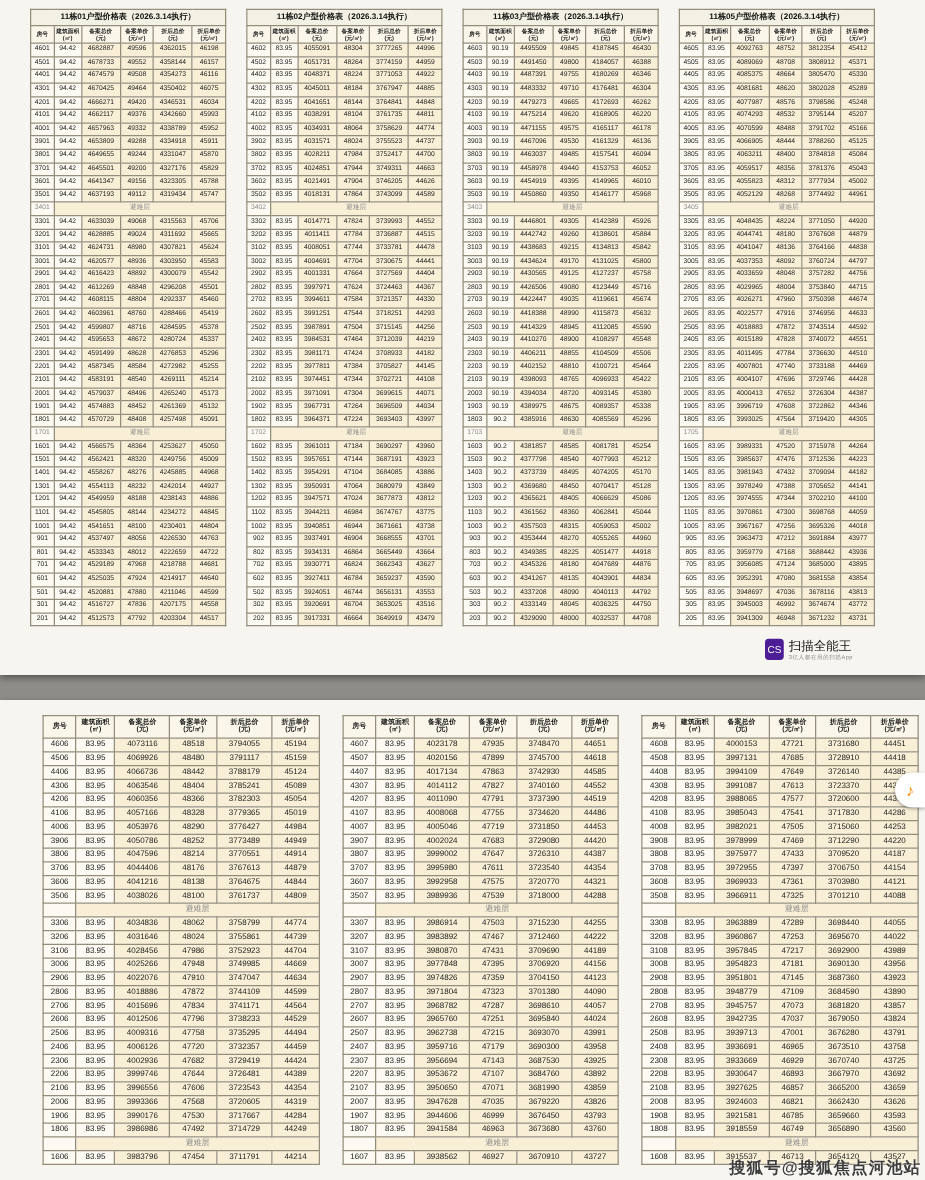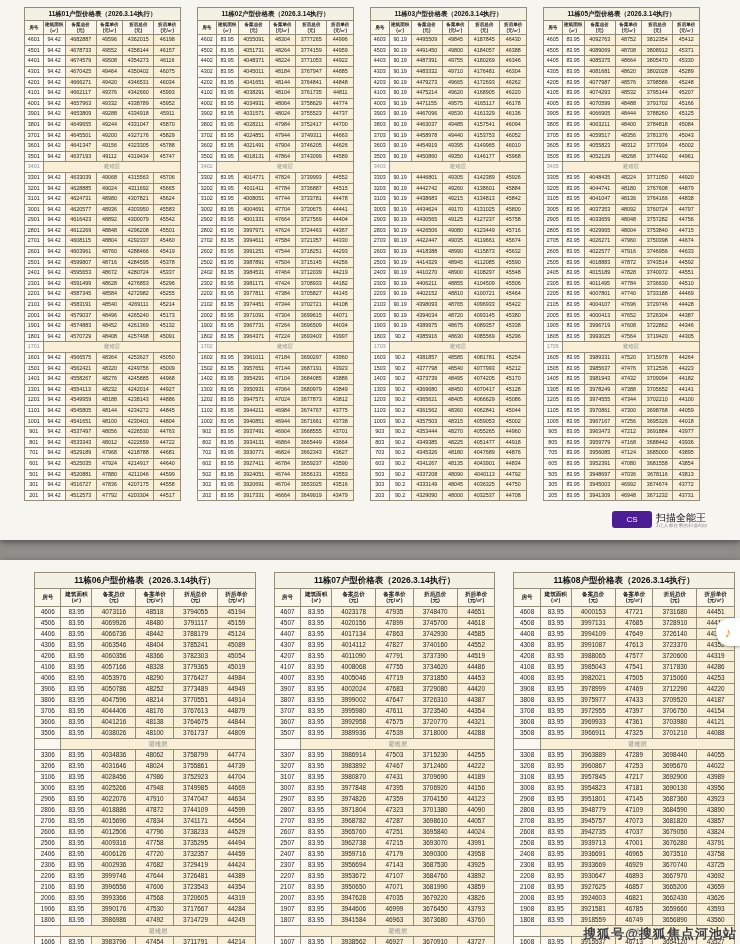--- a/index.html
+++ b/index.html
@@ -18,21 +18,21 @@
   .tbl .h{background:#faf6ea;font-weight:bold}
   .page1 .h{font-size:4.6px;line-height:5.6px;padding:1px 0}
   .page2 .h{font-size:5.6px;line-height:6.8px;padding:1.5px 0}
   .page1 td{font-size:5.4px;line-height:9.6px;padding:0 1px}
   .page2 td{font-size:6.4px;line-height:10px;padding:0 1px}
   td.c0,td.c1{background:#fcfaf3}
   td.p{background:#f8efd6}
   tr.refuge td{color:#8d8d8d;background:#f8efd6}
   tr.refuge td:first-child{background:#fcfaf3}
   .cs-badge{position:absolute;left:612px;top:511px;display:flex;align-items:center;gap:4px;z-index:5}
-  .cs-logo{width:40px;height:17px;background:#4c1d95;border-radius:3px;color:#fff;font-size:8px;font-weight:normal;display:flex;align-items:center;justify-content:center}
+  .cs-logo{width:15px;height:17px;background:#4c1d95;border-radius:3px;color:#fff;font-size:8px;font-weight:normal;display:flex;align-items:center;justify-content:center}
   .cs-name{font-size:10px;font-weight:normal;color:#151515;line-height:11px}
   .cs-tag{font-size:4.5px;color:#8a8a8a;letter-spacing:.4px}
   .music-fab{position:absolute;right:0;top:618px;width:24px;height:28px;background:#fff;border-radius:14px 0 0 14px;box-shadow:0 1px 3px rgba(0,0,0,.35);display:flex;align-items:center;justify-content:center;color:#ff8a00;font-size:13px;z-index:6}
   .sohu-mark{position:absolute;right:3px;bottom:1px;font-size:13px;font-weight:bold;color:#3d3d3d;letter-spacing:1px;z-index:7;text-shadow:0 0 2px rgba(255,255,255,.85)}
 </style>
 </head>
 <body>
 
 <div class="page page1">
   <div class="tables-row">
@@ -1513,23 +1513,20 @@
         <colgroup>
           <col style="width:12%">
           <col style="width:14%">
           <col style="width:20%">
           <col style="width:17%">
           <col style="width:20%">
           <col style="width:17%">
         </colgroup>
         <tbody>
           <tr>
-            <th class="title" colspan="6">11栋06户型价格表（2026.3.14执行）</th>
-          </tr>
-          <tr>
             <th class="h">房号</th>
             <th class="h">建筑面积<br>(㎡)</th>
             <th class="h">备案总价<br>(元)</th>
             <th class="h">备案单价<br>(元/㎡)</th>
             <th class="h">折后总价<br>(元)</th>
             <th class="h">折后单价<br>(元/㎡)</th>
           </tr>
           <tr>
             <td class="c0">4606</td>
             <td class="c1">83.95</td>
@@ -1776,23 +1773,20 @@
         <colgroup>
           <col style="width:12%">
           <col style="width:14%">
           <col style="width:20%">
           <col style="width:17%">
           <col style="width:20%">
           <col style="width:17%">
         </colgroup>
         <tbody>
           <tr>
-            <th class="title" colspan="6">11栋07户型价格表（2026.3.14执行）</th>
-          </tr>
-          <tr>
             <th class="h">房号</th>
             <th class="h">建筑面积<br>(㎡)</th>
             <th class="h">备案总价<br>(元)</th>
             <th class="h">备案单价<br>(元/㎡)</th>
             <th class="h">折后总价<br>(元)</th>
             <th class="h">折后单价<br>(元/㎡)</th>
           </tr>
           <tr>
             <td class="c0">4607</td>
             <td class="c1">83.95</td>
@@ -2038,23 +2032,20 @@
       <table class="tbl">
         <colgroup>
           <col style="width:12%">
           <col style="width:14%">
           <col style="width:20%">
           <col style="width:17%">
           <col style="width:20%">
           <col style="width:17%">
         </colgroup>
         <tbody>
-          <tr>
-            <th class="title" colspan="6">11栋08户型价格表（2026.3.14执行）</th>
-          </tr>
           <tr>
             <th class="h">房号</th>
             <th class="h">建筑面积<br>(㎡)</th>
             <th class="h">备案总价<br>(元)</th>
             <th class="h">备案单价<br>(元/㎡)</th>
             <th class="h">折后总价<br>(元)</th>
             <th class="h">折后单价<br>(元/㎡)</th>
           </tr>
           <tr>
             <td class="c0">4608</td>

